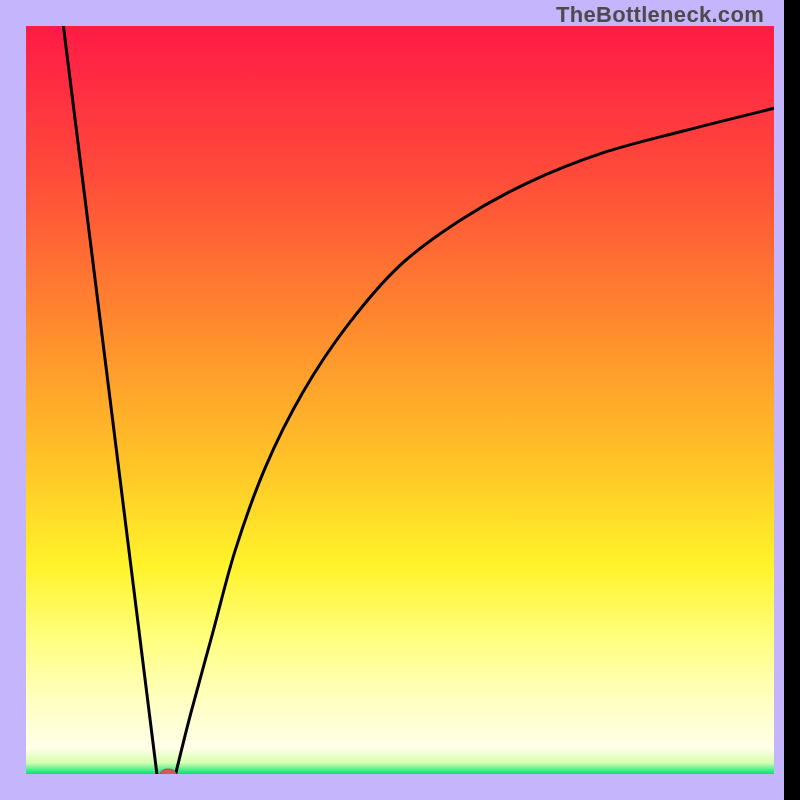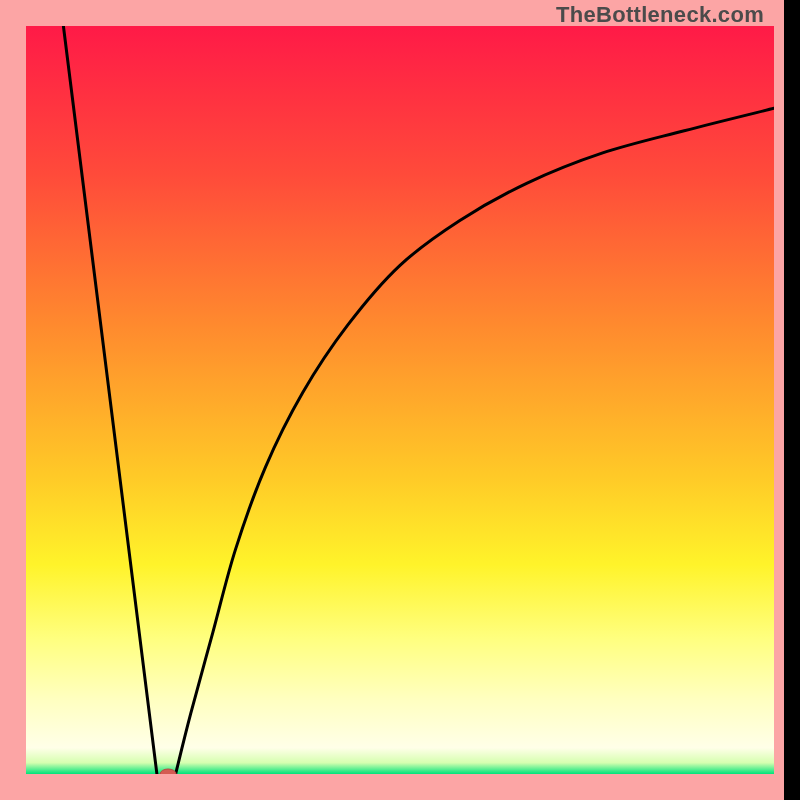--- a/index.html
+++ b/index.html
@@ -8,21 +8,21 @@
     width: 800px;
     height: 800px;
     background: #000;
     font-family: Arial, Helvetica, sans-serif;
     overflow: hidden;
   }
   .frame {
     position: relative;
     width: 784px;
     height: 800px;
-    background: #fca5a5;
+    background: #c4b5fd;
   }
   .watermark {
     position: absolute;
     top: 2px;
     right: 20px;
     color: #4b4b4b;
     font-size: 22px;
     font-weight: 600;
     letter-spacing: 0.3px;
     z-index: 3;

